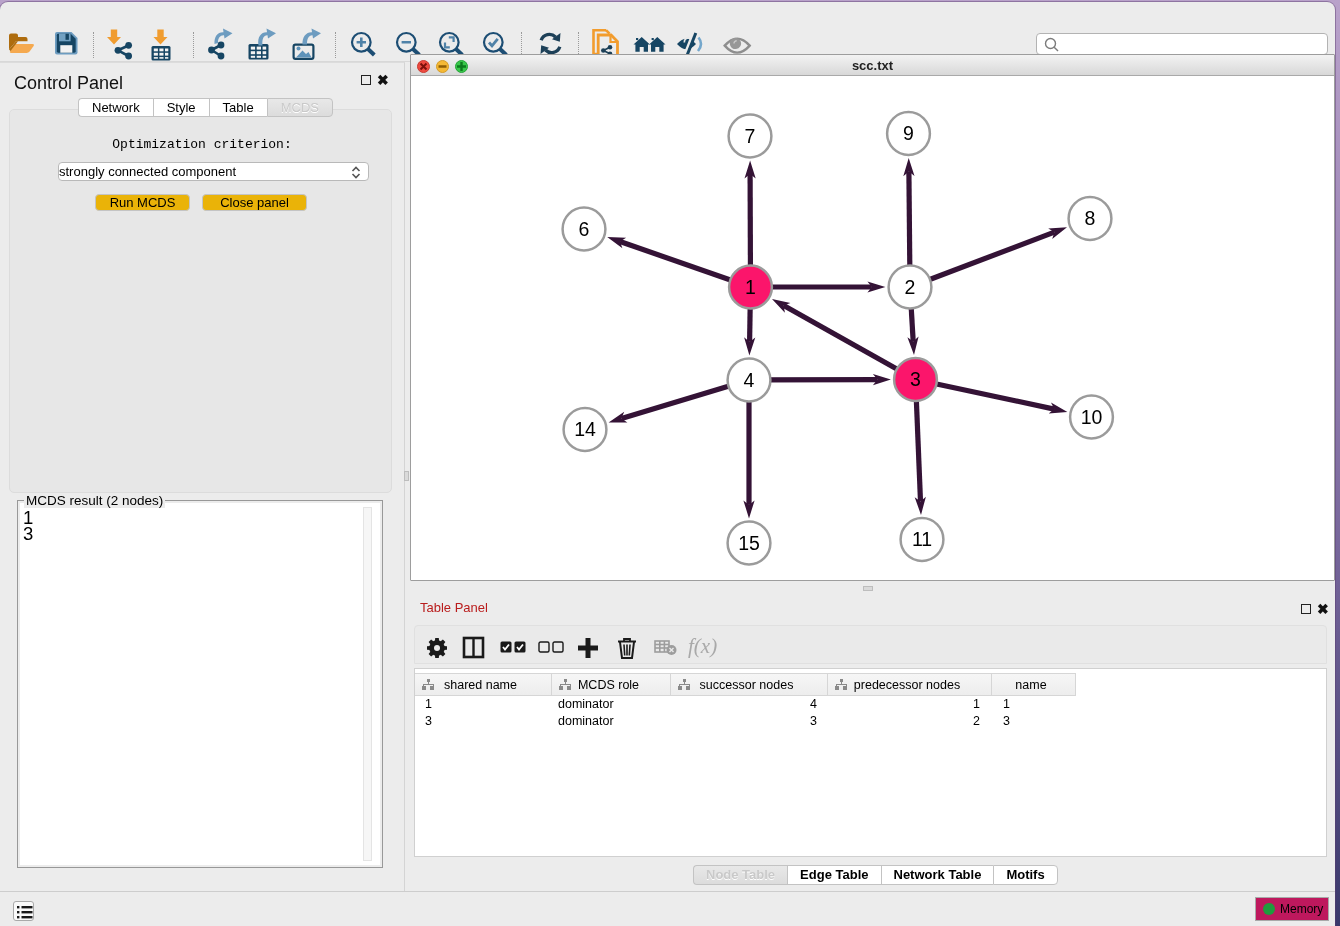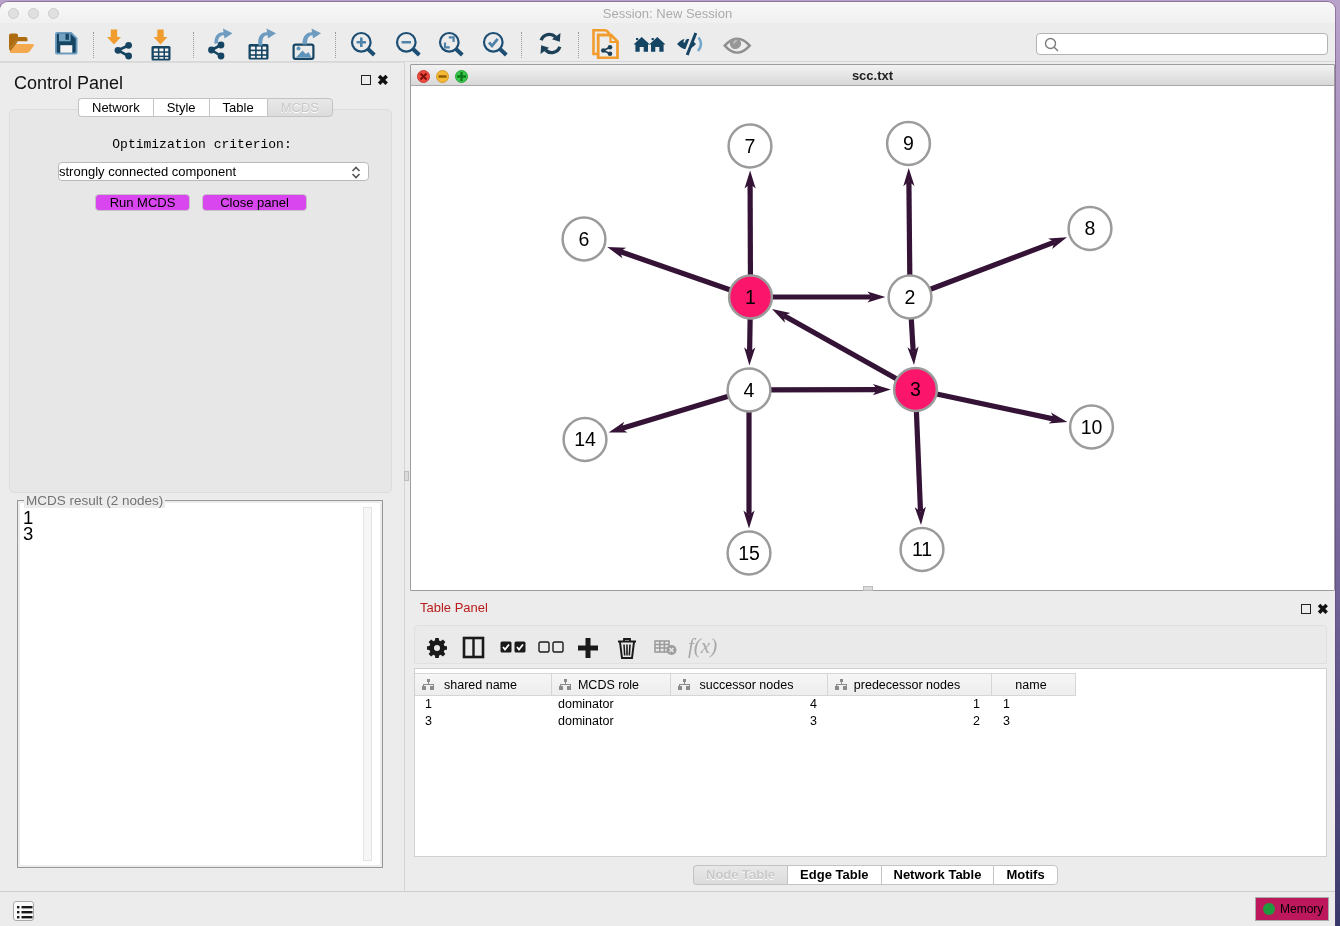--- a/index.html
+++ b/index.html
@@ -18,27 +18,27 @@
 .cp-title { position:absolute; left:14px; top:10px; font-size:18px; color:#111; }
 .cp-float { position:absolute; left:361px; top:12px; width:10px; height:10px; border:1.5px solid #222; }
 .cp-close { position:absolute; left:377px; top:9px; font-size:14px; font-weight:bold; color:#111; }
 .tabs { position:absolute; left:78px; top:35px; height:19px; display:flex; }
 .tab { height:19px; line-height:17px; font-size:13px; padding:0 13px; background:#fff; border:1px solid #c3c3c3; border-right:none; color:#000; text-align:center; }
 .tab.first { border-radius:4px 0 0 4px; }
 .tab.sel { background:linear-gradient(#e8e8e8,#dcdcdc); color:#c9c9c9; text-shadow:0 1px 0 #fff; border-right:1px solid #c3c3c3; border-radius:0 4px 4px 0; }
 .tabpanel { position:absolute; left:9px; top:46px; width:383px; height:384px; background:#e7e7e7; border:1px solid #dcdcdc; border-radius:5px; }
 .optlabel { position:absolute; left:0; top:74px; width:100%; text-align:center; font-size:13px; color:#000;font-family:Liberation Mono, monospace; }
 .select { position:absolute; left:58px; top:99px; width:311px; height:19px; background:#fff; border:1px solid #b9b9b9; border-radius:4px; font-size:13px; line-height:17px; color:#000; }
-.btn { position:absolute; height:17px; background:#d946ef; border:1px solid #c4c4c4; border-radius:4px; font-size:13px; line-height:15px; text-align:center; color:#000; }
+.btn { position:absolute; height:17px; background:#eab308; border:1px solid #c4c4c4; border-radius:4px; font-size:13px; line-height:15px; text-align:center; color:#000; }
 .fieldset { position:absolute; left:17px; top:437px; width:366px; height:368px; border:1px solid #989898; }
-.fieldset .legend { position:absolute; left:6px; top:-8px; background:#ececec; padding:0 2px; font-size:13.5px; color:#737373; }
+.fieldset .legend { position:absolute; left:6px; top:-8px; background:#ececec; padding:0 2px; font-size:13.5px; color:#000000; }
 .mcds-text { position:absolute; left:2px; top:2px; right:2px; bottom:2px; background:#fff; font-size:18.5px; line-height:16px; padding:7px 0 0 3px; color:#000; }
 .mcds-sb { position:absolute; right:8px; top:4px; width:9px; bottom:4px; background:#f6f6f6; border:1px solid #e4e4e4; }
 
-.netwin { position:absolute; left:410px; top:62px; width:925px; height:527px; border:1px solid #9d9d9d; background:#fff; border-radius:1px; }
+.netwin { position:absolute; left:410px; top:52px; width:925px; height:527px; border:1px solid #9d9d9d; background:#fff; border-radius:1px; }
 .nettitle { position:absolute; left:0; top:0; width:100%; height:21px; background:linear-gradient(#f3f3f3,#d8d8d8); border-bottom:1px solid #a9a9a9; }
 .nettitle .t { position:absolute; width:100%; text-align:center; top:3px; font-size:13px; font-weight:bold; color:#222; }
 .light { position:absolute; top:4.5px; width:13px; height:13px; border-radius:50%; } .light svg { display:block; position:absolute; left:0; top:0; }
 .tpanel { position:absolute; left:406px; top:589px; width:929px; height:300px; background:#ececec; }
 .tp-toolbar { position:absolute; left:8px; top:34px; width:913px; height:39px; background:#eaeaea; border:1px solid #e0e0e0; border-radius:4px 4px 0 0; }
 .ttable { position:absolute; left:8px; top:77px; width:913px; height:189px; background:#fff; border:1px solid #d0d0d0; }
 .thead { position:absolute; top:4px; height:23px; background:linear-gradient(#f6f6f6,#ededed); border:1px solid #d6d6d6; border-left:none; font-size:12.5px; color:#000; }
 .thead .ht { position:absolute; left:0; right:5px; top:4px; text-align:center; }
 .sorti { position:absolute; left:7px; top:5px; width:13px; height:12px;
   background:
@@ -54,26 +54,20 @@
 .btab { height:20px; line-height:18px; font-size:13px; font-weight:bold; padding:0 12px; background:#fff; border:1px solid #c3c3c3; border-right:none; color:#000; }
 .btab.sel { background:linear-gradient(#e8e8e8,#dcdcdc); color:#c9c9c9; text-shadow:0 1px 0 #fff; border-radius:4px 0 0 4px; }
 .btab.last { border-right:1px solid #c3c3c3; border-radius:0 4px 4px 0; }
 .statusbar { position:absolute; left:0; top:889px; width:100%; height:33px; background:#ececec; border-top:1px solid #cdcdcd; }
 .sb-left { position:absolute; left:13px; top:9px; width:21px; height:20px; background:#fafafa; border:1px solid #a9a9a9; border-radius:3px; }
 .sb-mem { position:absolute; right:6px; top:5px; width:74px; height:24px; background:#be185d; border:1px solid #a9a9a9; font-size:12px; text-align:left; line-height:22px; padding-left:7px; color:#000; white-space:nowrap; }
 </style>
 </head>
 <body>
 <div class="window">
-  <div class="titlebar">
-    <div class="tl" style="left:8px;"></div>
-    <div class="tl" style="left:28px;"></div>
-    <div class="tl" style="left:48px;"></div>
-    <div class="titletext">Session: New Session</div>
-  </div>
   <div class="toolbar" id="toolbar">
     <div class="tsep" style="left:93px;"></div>
     <div class="tsep" style="left:193px;"></div>
     <div class="tsep" style="left:335px;"></div>
     <div class="tsep" style="left:521px;"></div>
     <div class="tsep" style="left:578px;"></div>
 
     <svg class="ticon" style="left:8px;top:9px;" width="28" height="24">
       <path d="M1 3.5 Q1 1.5 3 1.5 L8 1.5 Q10 1.5 10 3.5 L10 5 L17.5 5 Q19.5 5 19.5 7 L19.5 9.3 L8 9.3 L1 17.6 Z" fill="#ae6c0e"></path>
       <path d="M7.3 12 L24.5 12 Q26.8 12 25.6 13.9 L21.6 19.5 Q20.5 20.9 18.6 20.9 L3.2 20.9 Q1.1 20.9 2.3 19 Z" fill="#f5a94f"></path>

